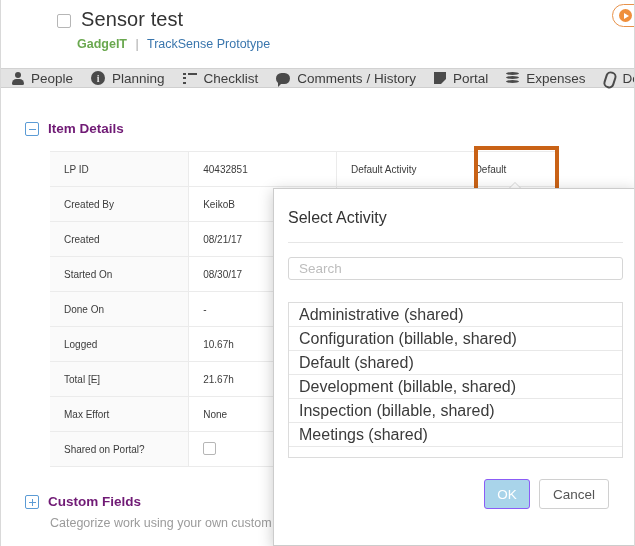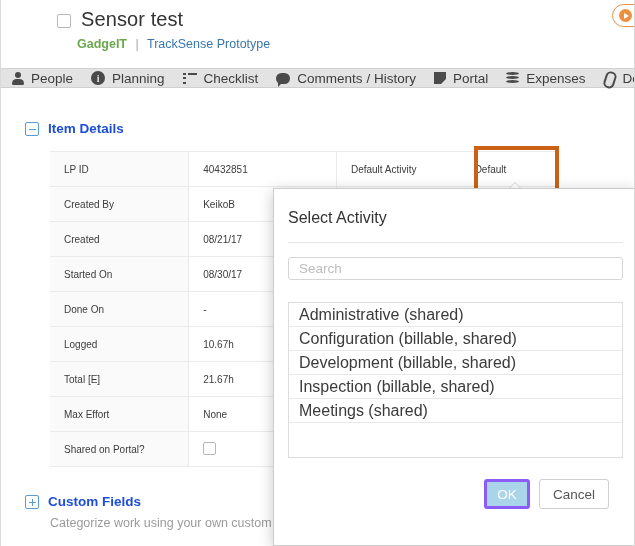--- a/index.html
+++ b/index.html
@@ -115,21 +115,21 @@
   
   .content { position:absolute; left:0; top:104px; width:635px; height:442px; background:#fff; }
 
   .section-head { position:absolute; display:flex; align-items:center; }
   .toggle-box {
     width: 14px; height: 14px; border:1px solid #5b9bd5; border-radius:2px;
     background:#fff; position:relative; margin-right:9px; cursor:pointer; flex:0 0 auto;
   }
   .toggle-box::before { content:""; position:absolute; left:2.5px; top:6px; width:7px; height:1.6px; background:#5b9bd5; }
   .toggle-box.plus::after { content:""; position:absolute; left:5.7px; top:3px; width:1.6px; height:7.5px; background:#5b9bd5; }
-  .section-title { font-size:13.5px; color:#1d4ed8; font-weight:bold; }
+  .section-title { font-size:13.5px; color:#701a75; font-weight:bold; }
 
   
   .detail-table {
     position:absolute; left:49px; top:47px;
     width: 505px;
     border-collapse: collapse;
   }
   .detail-table td {
     height: 35px;
     font-size: 10px; color:#3b3b3b;
@@ -206,21 +206,21 @@
     white-space: nowrap;
   }
   .list-item.empty { cursor: default; border-bottom:none; }
   .modal-footer { position:absolute; left:0; top:290px; width:363px; height:40px; }
   .btn {
     position:absolute; height:30px;
     border-radius:3px; font-size:13.5px;
     display:flex; align-items:center; justify-content:center;
     cursor:pointer; font-family:"Liberation Sans", sans-serif;
   }
-  .btn-ok { left:210px; top:0; width:46px; background:#a9d4ea; color:#fff; border:3px solid #8b5cf6; }
+  .btn-ok { left:210px; top:0; width:46px; background:#a9d4ea; color:#fff; border:1px solid #8b5cf6; }
   .btn-cancel { left:265px; top:0; width:70px; background:#fff; color:#555; border:1px solid #d0d0d0; }
 </style>
 </head>
 <body>
 
 <div id="page">
 
   <div class="header">
     <div class="title-row">
       <div class="title-check"></div>
@@ -378,20 +378,21 @@
   <div class="caret"></div>
   <div class="hl-box"></div>
 
   <div class="modal">
     <div class="modal-title">Select Activity</div>
     <div class="modal-rule"></div>
     <input class="modal-search" autofocus="" placeholder="Search" style="">
     <div class="modal-list">
       <div class="list-item">Administrative (shared)</div>
       <div class="list-item">Configuration (billable, shared)</div>
+      <div class="list-item">Default (shared)</div>
       <div class="list-item">Development (billable, shared)</div>
       <div class="list-item">Inspection (billable, shared)</div>
       <div class="list-item">Meetings (shared)</div>
       <div class="list-item empty"></div>
     </div>
     <div class="modal-footer">
       <div class="btn btn-ok">OK</div>
       <div class="btn btn-cancel">Cancel</div>
     </div>
   </div>

